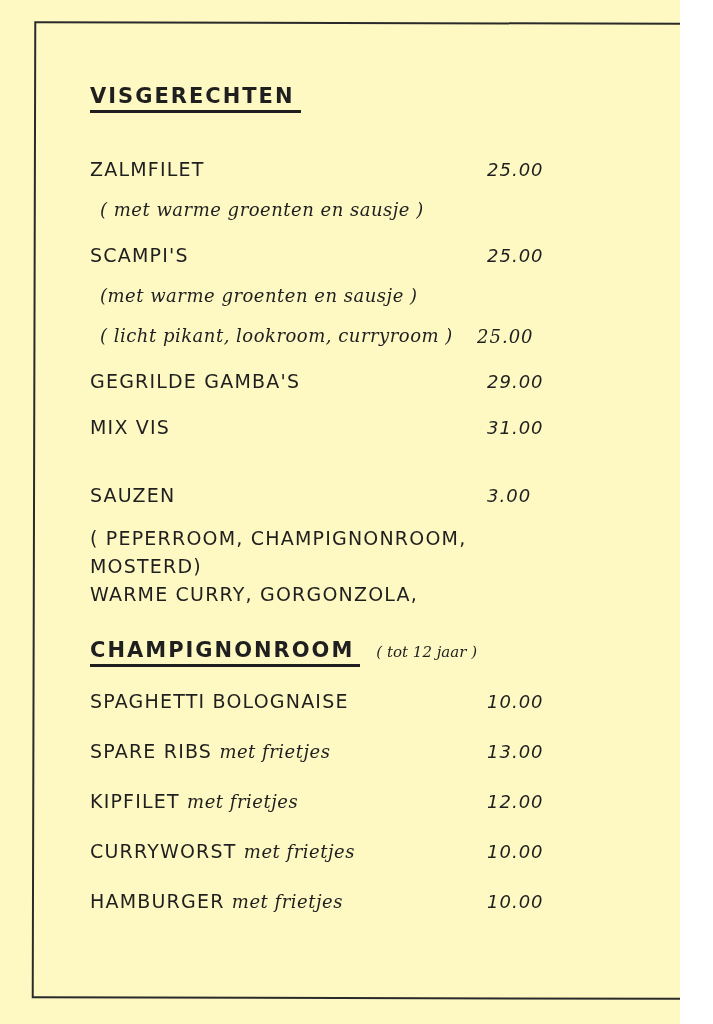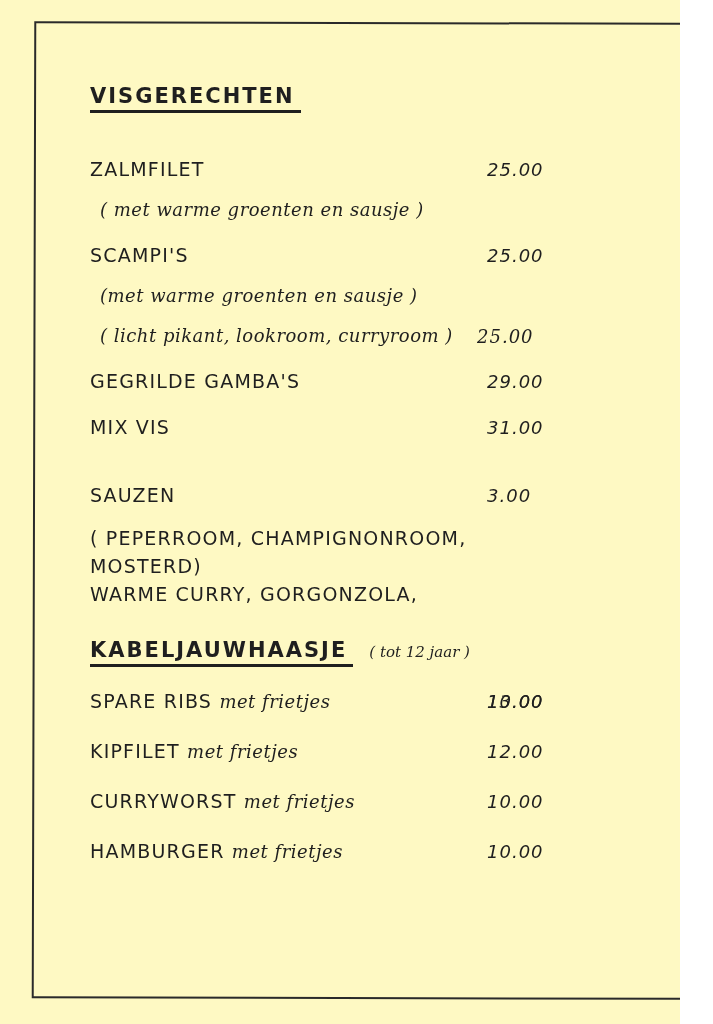--- a/index.html
+++ b/index.html
@@ -139,23 +139,24 @@
       <span>SAUZEN</span>
       <span class="price">3.00</span>
     </div>
 
     <div class="sauce-lines">
       <div>( PEPERROOM, CHAMPIGNONROOM,</div>
       <div>MOSTERD)</div>
       <div>WARME CURRY, GORGONZOLA,</div>
     </div>
 
-    <h2 class="section-heading mt-kids"><span class="underlined">KABELJAUWHAASJE</span><span class="heading-suffix">( tot 12 jaar )</span></h2>
+    <h2 class="section-heading mt-kids"><span class="underlined">CHAMPIGNONROOM</span><span class="heading-suffix">( tot 12 jaar )</span></h2>
 
     <div class="row mt-kid-item">
+      <span>SPAGHETTI BOLOGNAISE</span>
       <span class="price">10.00</span>
     </div>
 
     <div class="row mt-kid-item">
       <span>SPARE RIBS</span>
       <span class="name-suffix">met frietjes</span>
       <span class="price">13.00</span>
     </div>
 
     <div class="row mt-kid-item">

